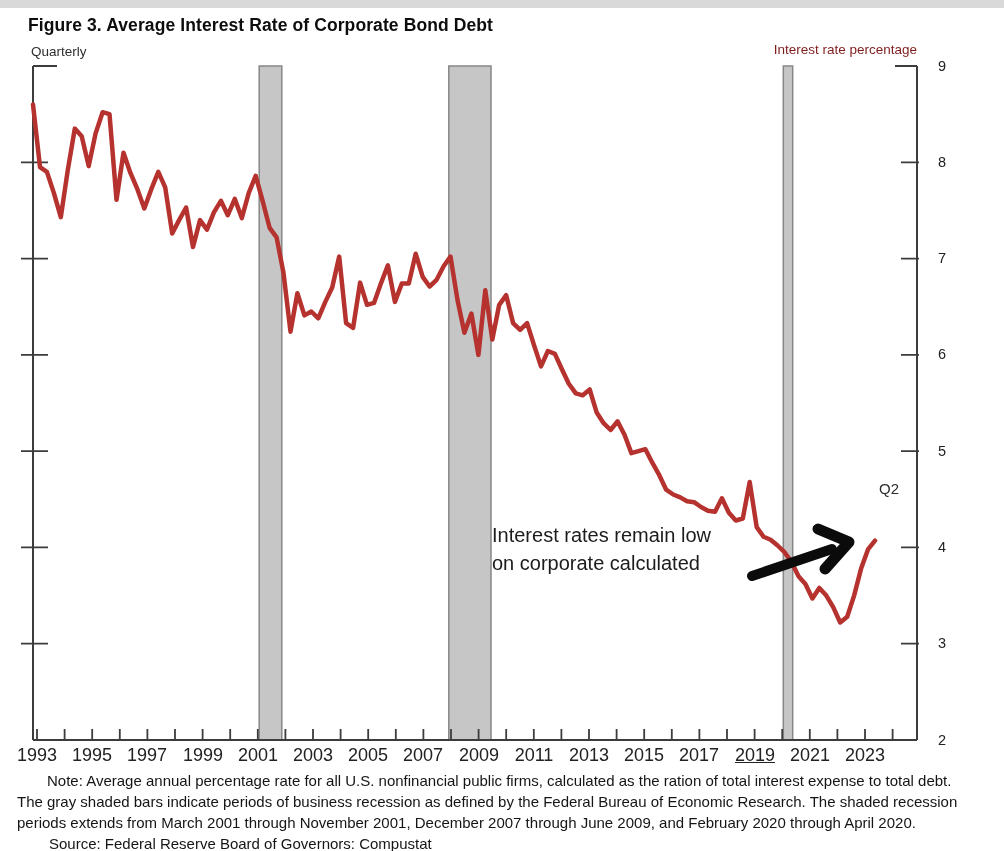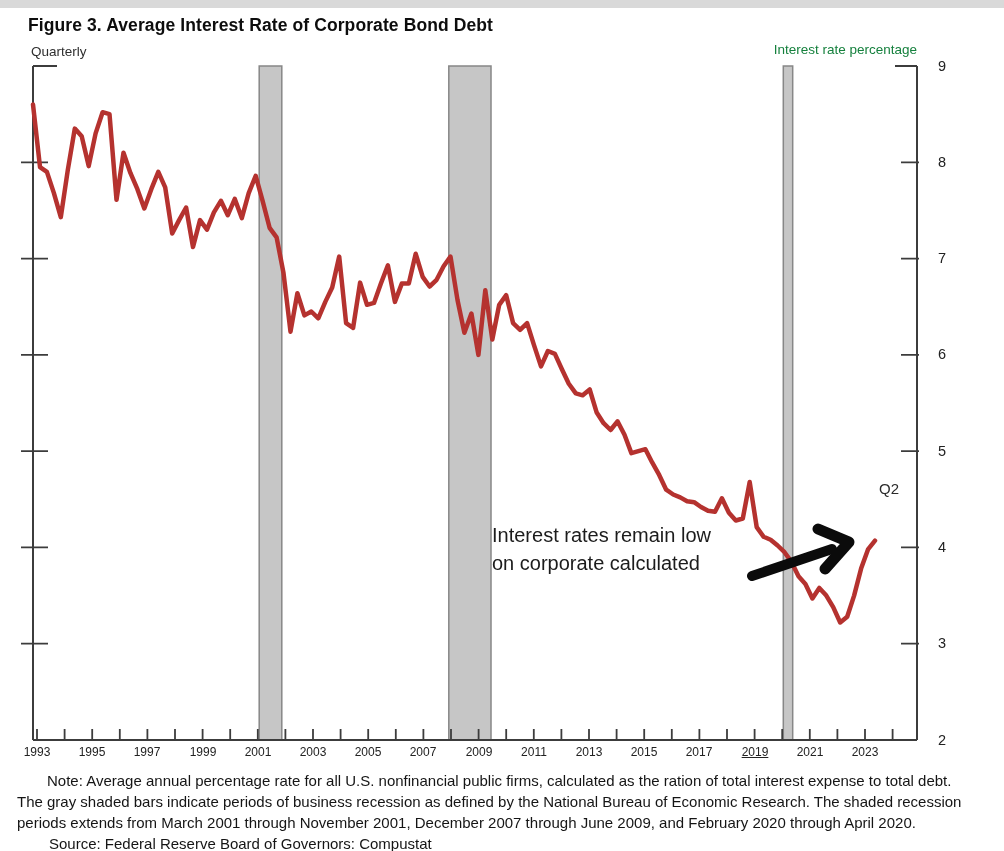--- a/index.html
+++ b/index.html
@@ -5,24 +5,24 @@
   html,body{margin:0;padding:0;}
   body{
     width:1004px;height:851px;position:relative;background:#ffffff;
     font-family:"Liberation Sans","DejaVu Sans",sans-serif;color:#111;
     overflow:hidden;
   }
   .lbl{position:absolute;white-space:nowrap;}
   #top-band{position:absolute;left:0;top:0;width:1004px;height:8px;background:#d9d9d9;}
   #fig-title{left:28px;top:15px;font-size:17.5px;font-weight:bold;color:#0d0d0d;letter-spacing:.1px;}
   #freq-label{left:31px;top:44px;font-size:13.5px;color:#2e2e2e;}
-  #unit-label{right:87px;top:42px;font-size:13.5px;color:#15803d;}
+  #unit-label{right:87px;top:42px;font-size:13.5px;color:#7f1d1d;}
   #chart-svg{position:absolute;left:0;top:0;}
   .ytick-lbl{position:absolute;width:30px;text-align:center;font-size:14.5px;color:#222;}
-  .xtick-lbl{position:absolute;width:56px;text-align:center;font-size:12px;color:#222;}
+  .xtick-lbl{position:absolute;width:56px;text-align:center;font-size:18px;color:#222;}
   #q2-label{left:879px;top:480px;font-size:15px;color:#2b2b2b;}
   #annotation{left:492px;top:521px;width:266px;
     font-size:20px;line-height:28px;color:#1c1c1c;}
   #note-block{left:17px;top:770px;width:975px;font-size:15px;line-height:21px;color:#151515;}
   #note-block .indent1{padding-left:30px;}
   #note-block .indent2{padding-left:32px;}
   .nline{white-space:nowrap;}
 </style>
 </head>
 <body>
@@ -75,16 +75,16 @@
 
 <div id="q2-label" class="lbl">Q2</div>
 
 <div id="annotation" class="lbl">
   <div>Interest rates remain low</div>
   <div>on corporate calculated</div>
 </div>
 
 <div id="note-block" class="lbl">
   <div class="nline indent1">Note: Average annual percentage rate for all U.S. nonfinancial public firms, calculated as the ration of total interest expense to total debt.</div>
-  <div class="nline">The gray shaded bars indicate periods of business recession as defined by the National Bureau of Economic Research. The shaded recession</div>
+  <div class="nline">The gray shaded bars indicate periods of business recession as defined by the Federal Bureau of Economic Research. The shaded recession</div>
   <div class="nline">periods extends from March 2001 through November 2001, December 2007 through June 2009, and February 2020 through April 2020.</div>
   <div class="nline indent2">Source: Federal Reserve Board of Governors: Compustat</div>
 </div>
 
 </body></html>

